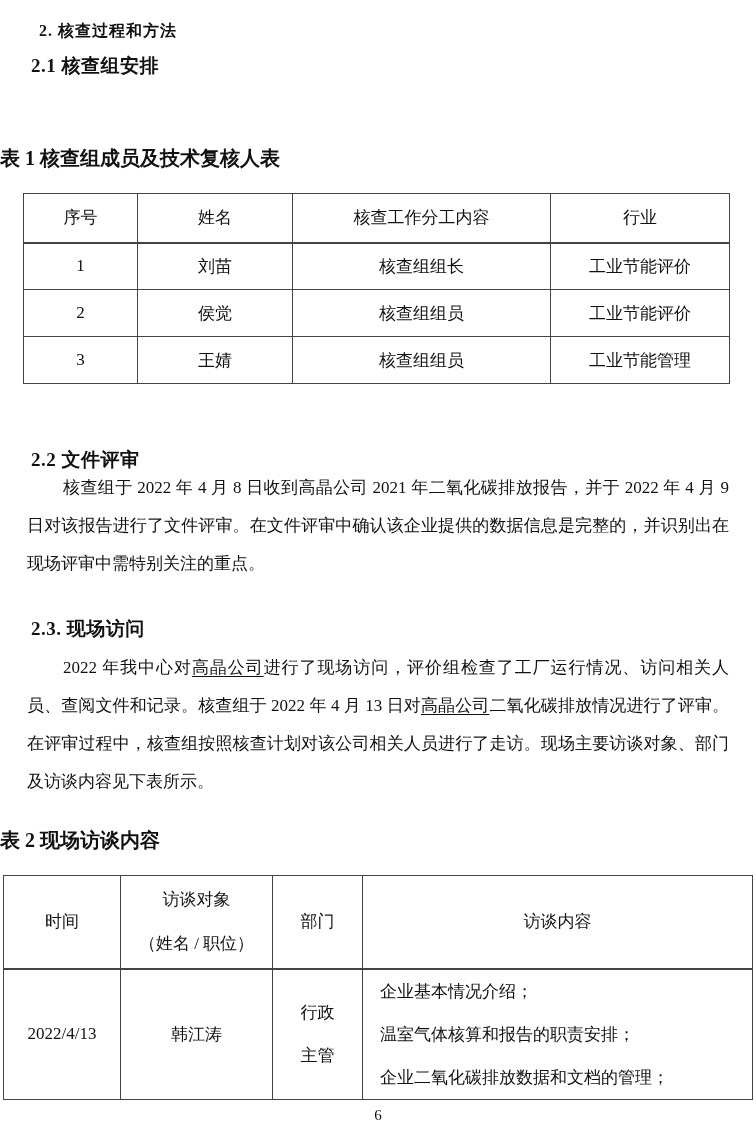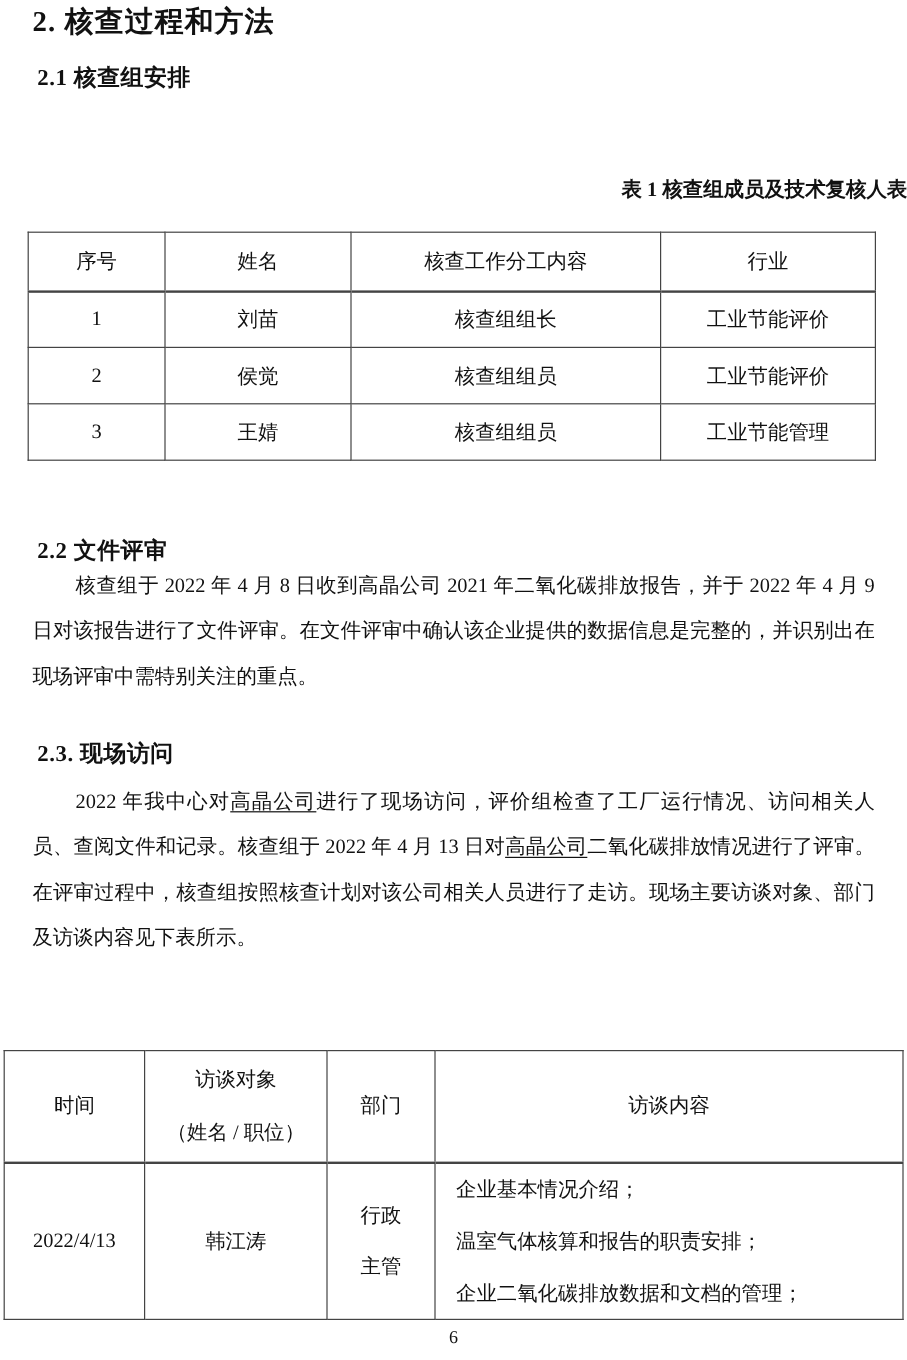--- a/index.html
+++ b/index.html
@@ -6,43 +6,43 @@
   .page {
     position: relative;
     width: 756px;
     height: 1133px;
     background: #ffffff;
     font-family: "Liberation Serif", "DejaVu Serif", serif;
     color: #111111;
     overflow: hidden;
   }
   .h1 {
-    position: absolute; left: 27px; top: 4px; margin: 0;
-    font-size: 24px; font-weight: 700; line-height: 30px;
+    position: absolute; left: 27px; top: 4px; margin: 12px;
+    font-size: 16px; font-weight: 700; line-height: 30px;
     letter-spacing: 1px;
   }
   .h2 {
     position: absolute; left: 27px; margin: 4px;
     font-size: 19px; font-weight: 700; line-height: 26px;
     letter-spacing: 0.5px;
   }
   .h21 { top: 49px; }
   .h22 { top: 443px; }
   .h23 { top: 612px; }
   .para {
     position: absolute; left: 27px; width: 702px; margin: 0;
     font-size: 17px; line-height: 38px;
     text-align: justify; text-indent: 36px;
   }
   .p1  { top: 96px; }
   .p22 { top: 469px; }
   .p23 { top: 649px; }
   .caption {
     position: absolute; left: 0; width: 756px; margin: 0;
-    text-align: right; font-weight: 700; font-size: 17px; line-height: 32px;
+    text-align: left; font-weight: 700; font-size: 20px; line-height: 32px;
   }
   .cap1 { top: 142px; }
   .cap2 { top: 824px; }
   table {
     position: absolute;
     border-collapse: collapse;
     table-layout: fixed;
     font-size: 17px;
     color: #111111;
   }
@@ -119,20 +119,21 @@
   </table>
 
   <h2 class="h2 h22">2.2 文件评审</h2>
 
   <p class="para p22">核查组于 2022 年 4 月 8 日收到高晶公司 2021 年二氧化碳排放报告，并于 2022 年 4 月 9 日对该报告进行了文件评审。在文件评审中确认该企业提供的数据信息是完整的，并识别出在现场评审中需特别关注的重点。</p>
 
   <h2 class="h2 h23">2.3. 现场访问</h2>
 
   <p class="para p23"><span>2022 年我中心对</span><span class="u">高晶公司</span><span>进行了现场访问，评价组检查了工厂运行情况、访问相关人员、查阅文件和记录。核查组于 2022 年 4 月 13 日对</span><span class="u">高晶公司</span><span>二氧化碳排放情况进行了评审。在评审过程中，核查组按照核查计划对该公司相关人员进行了走访。现场主要访谈对象、部门及访谈内容见下表所示。</span></p>
 
+  <div class="caption cap2">表 2 现场访谈内容</div>
 
   <table class="t2">
     <colgroup>
       <col style="width:117px">
         <col style="width:152px">
         <col style="width:90px">
         <col style="width:390px">
     </colgroup>
     <tbody>
       <tr class="thead">

